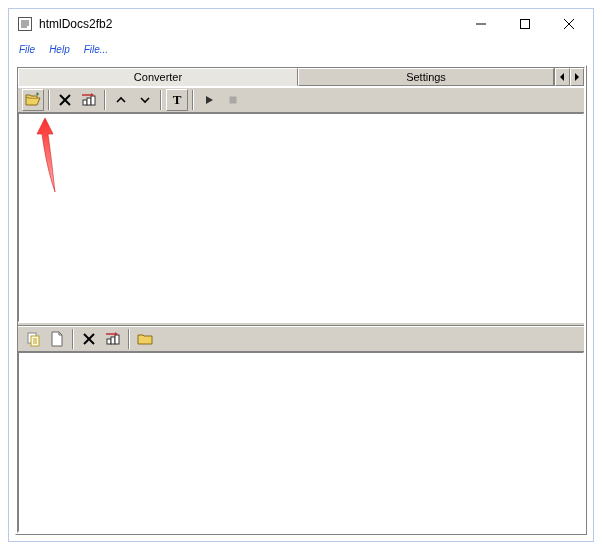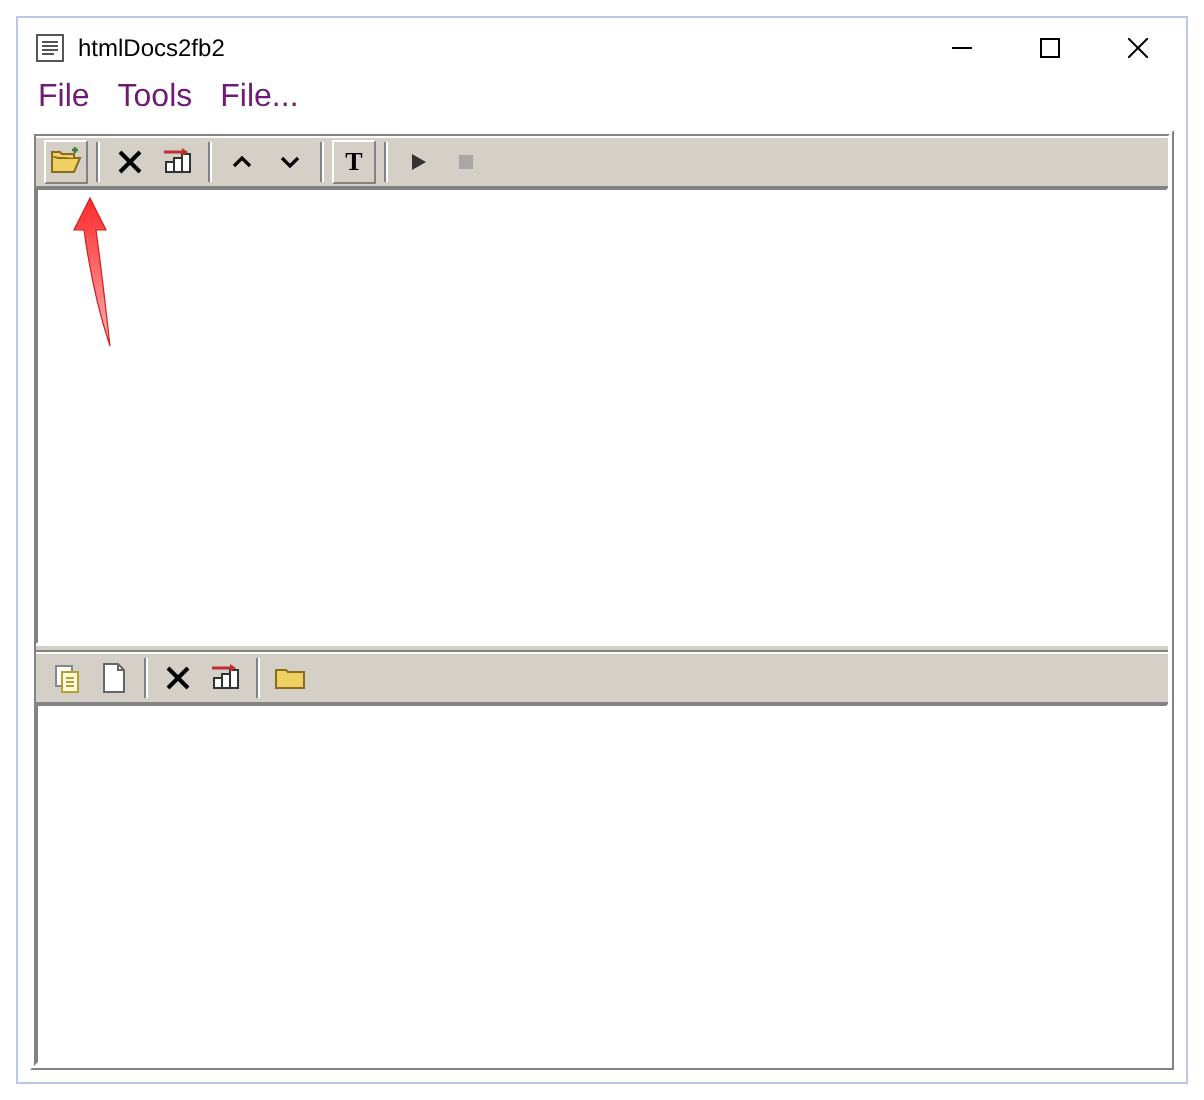--- a/index.html
+++ b/index.html
@@ -46,22 +46,23 @@
   .menubar {
     height: 20px;
     padding: 0 4px;
     display: flex;
     align-items: center;
     gap: 2px;
     background: #fff;
   }
   .menuitem {
     padding: 2px 6px;
-    font-size: 16px;
-    color: #701a75;
+    font-size: 10px;
+    color: #1d4ed8;
+    font-style: italic;
   }
 
   .client {
     position: absolute;
     left: 6px; right: 6px;
     top: 56px; bottom: 6px;
     border: 1px solid #828282;
     border-top-color: #fff;
     border-left-color: #fff;
   }
@@ -185,27 +186,47 @@
         <svg width="10" height="10" viewBox="0 0 10 10">
             <line x1="0" y1="0" x2="10" y2="10" stroke="#000"></line>
             <line x1="10" y1="0" x2="0" y2="10" stroke="#000"></line>
           </svg>
       </div>
     </div>
   </div>
 
   <div class="menubar">
     <div class="menuitem">File</div>
-    <div class="menuitem">Tools</div>
+    <div class="menuitem">Help</div>
     <div class="menuitem">File...</div>
   </div>
 
   <div class="client">
     <div class="client-inner">
 
+      <div class="tabrow">
+        <div class="tab left active">
+          <span>Converter</span>
+        </div>
+        <div class="tab right">
+          <span>Settings</span>
+        </div>
+        <div class="tabscroll">
+          <div class="tabsbtn">
+            <svg width="6" height="8" viewBox="0 0 6 8">
+                <polygon points="5,0 5,8 1,4" fill="#000"></polygon>
+              </svg>
+          </div>
+          <div class="tabsbtn">
+            <svg width="6" height="8" viewBox="0 0 6 8">
+                <polygon points="1,0 1,8 5,4" fill="#000"></polygon>
+              </svg>
+          </div>
+        </div>
+      </div>
 
       <div class="toolbar">
         <div class="tbtn boxed">
           <svg width="16" height="16" viewBox="0 0 16 16">
             <path d="M1 5 L1 13 L12 13 L15 6 L4 6 Z" fill="#f0d060" stroke="#8a6d1a"></path>
             <path d="M1 5 L1 3 L5 3 L6 4 L12 4 L12 6" fill="#f0d060" stroke="#8a6d1a"></path>
             <path d="M11 1 L14 1 M12.5 -0.5 L12.5 2.5" stroke="#3a7f3a" stroke-width="1.2" transform="translate(0,1)"></path>
           </svg>
         </div>
         <div class="tsep"></div>

